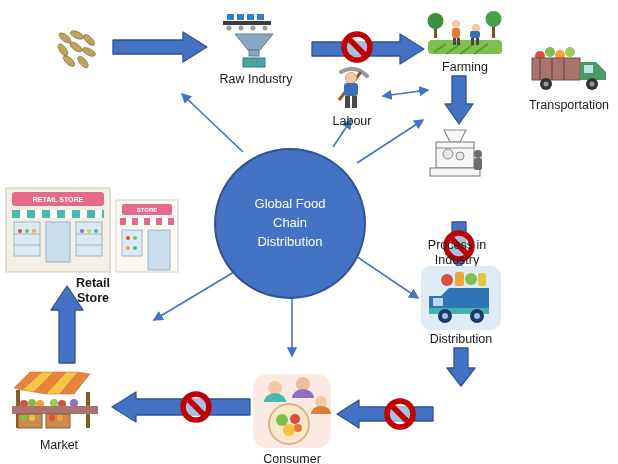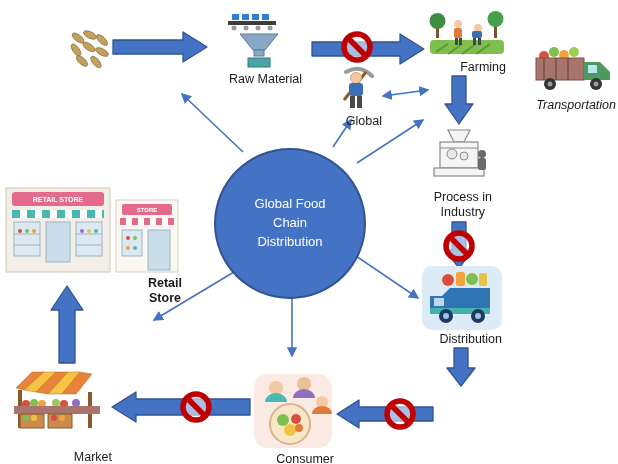--- a/index.html
+++ b/index.html
@@ -1,19 +1,19 @@
 <!DOCTYPE html>
 <html><head>
 <meta charset="utf-8">
 <style>
   html,body{margin:0;padding:0;}
   body{font-family:"Liberation Sans",sans-serif;background:#ffffff;}
   .canvas{position:relative;width:618px;height:464px;background:#ffffff;overflow:hidden;}
   .layer{position:absolute;left:0;top:0;z-index:1;}
-  .node{position:absolute;display:flex;flex-direction:column;align-items:flex-end;z-index:2;}
+  .node{position:absolute;display:flex;flex-direction:column;align-items:center;z-index:2;}
   .node .label{font-size:12.5px;color:#1a1a1a;text-align:center;white-space:pre-line;line-height:1.22;margin-top:2px;}
   .center-ellipse{position:absolute;left:214px;top:148px;width:148px;height:147px;background:#4472C4;border:2px solid #31538F;border-radius:50%;display:flex;align-items:center;justify-content:center;z-index:2;}
   .center-ellipse .center-label{color:#ffffff;font-size:13px;text-align:center;line-height:1.45;white-space:pre-line;}
 </style>
 </head>
 <body>
 
 <div class="canvas">
 
   <svg class="layer" width="618" height="464" viewBox="0 0 618 464">
@@ -91,33 +91,33 @@
       <g fill="#9a9a9a">
           <circle cx="14" cy="18" r="2.5"></circle>
           <circle cx="26" cy="18" r="2.5"></circle>
           <circle cx="38" cy="18" r="2.5"></circle>
           <circle cx="50" cy="18" r="2.5"></circle>
         </g>
       <polygon points="20,24 58,24 45,40 33,40" fill="#87A7C3" stroke="#5d7d9a"></polygon>
       <rect x="34" y="40" width="10" height="6" fill="#87A7C3" stroke="#5d7d9a"></rect>
       <rect x="28" y="48" width="22" height="9" fill="#4BA3A3" stroke="#2f7d7d"></rect>
     </svg>
-    <div class="label">Raw Material</div>
+    <div class="label">Raw Industry</div>
   </div>
 
   <div class="node" style="left:322px;top:66px;width:60px;">
     <svg width="50" height="46" viewBox="0 0 50 46">
       <path d="M14,6 Q28,-2 40,10" fill="none" stroke="#9a9a9a" stroke-width="4" stroke-linecap="round"></path>
       <line x1="12" y1="34" x2="34" y2="6" stroke="#8B5A2B" stroke-width="3"></line>
       <circle cx="24" cy="12" r="5.5" fill="#F2C9A0" stroke="#caa27a"></circle>
       <rect x="17" y="17" width="14" height="13" rx="3" fill="#3B6FB5"></rect>
       <rect x="18" y="30" width="5" height="12" fill="#4a4a4a"></rect>
       <rect x="25" y="30" width="5" height="12" fill="#4a4a4a"></rect>
     </svg>
-    <div class="label">Global</div>
+    <div class="label">Labour</div>
   </div>
 
   <div class="node" style="left:424px;top:6px;width:82px;">
     <svg width="78" height="52" viewBox="0 0 78 52">
       <rect x="2" y="34" width="74" height="14" rx="4" fill="#7FBF4D"></rect>
       <g stroke="#5a9a33" stroke-width="2">
         <line x1="8" y1="46" x2="20" y2="38"></line>
           <line x1="20" y1="48" x2="34" y2="38"></line>
         <line x1="34" y1="48" x2="48" y2="38"></line>
           <line x1="48" y1="48" x2="62" y2="38"></line>
@@ -131,21 +131,21 @@
       <rect x="27" y="32" width="3" height="7" fill="#44484c"></rect>
         <rect x="31" y="32" width="3" height="7" fill="#44484c"></rect>
       <circle cx="50" cy="22" r="4" fill="#F2C9A0"></circle>
         <rect x="44" y="25" width="10" height="7" rx="2" fill="#3B6FB5"></rect>
       <rect x="45" y="32" width="3" height="7" fill="#44484c"></rect>
         <rect x="50" y="32" width="3" height="7" fill="#44484c"></rect>
     </svg>
     <div class="label">Farming</div>
   </div>
 
-  <div class="node" style="left:522px;top:40px;width:94px;font-style:italic;">
+  <div class="node" style="left:522px;top:40px;width:94px;">
     <svg width="86" height="56" viewBox="0 0 86 56">
       <circle cx="14" cy="16" r="5" fill="#D94F3D"></circle>
         <circle cx="24" cy="12" r="5" fill="#7FBF4D"></circle>
       <circle cx="34" cy="15" r="5" fill="#F2A33C"></circle>
         <circle cx="44" cy="12" r="5" fill="#9ACD5A"></circle>
       <rect x="6" y="18" width="48" height="22" fill="#A9746E" stroke="#7a4f46"></rect>
       <g stroke="#7a4f46" stroke-width="1.5">
           <line x1="14" y1="18" x2="14" y2="40"></line>
           <line x1="26" y1="18" x2="26" y2="40"></line>
           <line x1="38" y1="18" x2="38" y2="40"></line>
@@ -153,21 +153,21 @@
       <path d="M54,22 h16 l10,10 v8 h-26 z" fill="#4C9A62"></path>
       <rect x="58" y="25" width="9" height="8" fill="#BDE3F0"></rect>
       <circle cx="20" cy="44" r="6" fill="#333333"></circle>
         <circle cx="20" cy="44" r="2.5" fill="#999999"></circle>
       <circle cx="66" cy="44" r="6" fill="#333333"></circle>
         <circle cx="66" cy="44" r="2.5" fill="#999999"></circle>
     </svg>
     <div class="label">Transportation</div>
   </div>
 
-  <div class="node" style="left:422px;top:126px;width:70px;">
+  <div class="node" style="left:422px;top:126px;width:70px;gap:48px;">
     <svg width="62" height="62" viewBox="0 0 62 62">
       <g fill="#f5f5f5" stroke="#8a8a8a" stroke-width="1.2">
         <polygon points="18,4 40,4 34,16 24,16"></polygon>
         <rect x="10" y="16" width="38" height="26"></rect>
         <rect x="4" y="42" width="50" height="8"></rect>
       </g>
       <g stroke="#8a8a8a" stroke-width="1">
         <circle cx="22" cy="28" r="5" fill="#e8e8e8"></circle>
           <circle cx="34" cy="30" r="4" fill="#e8e8e8"></circle>
         <line x1="10" y1="22" x2="48" y2="22"></line>
@@ -209,21 +209,21 @@
         <path d="M60,42 a10,8 0 0 1 20,0 z" fill="#E07B39"></path>
       <circle cx="38" cy="52" r="20" fill="#F6E7C9" stroke="#D9B38C" stroke-width="2"></circle>
       <circle cx="31" cy="48" r="6" fill="#7FBF4D"></circle>
         <circle cx="44" cy="47" r="5" fill="#D94F3D"></circle>
       <circle cx="38" cy="58" r="6" fill="#F2C341"></circle>
         <circle cx="47" cy="56" r="4" fill="#E07B39"></circle>
     </svg>
     <div class="label">Consumer</div>
   </div>
 
-  <div class="node" style="left:6px;top:366px;width:106px;gap:12px;">
+  <div class="node" style="left:6px;top:366px;width:106px;">
     <svg width="102" height="70" viewBox="0 0 102 70">
       <g stroke="#b56a24" stroke-width="0.5">
         <polygon points="6,22 22,6 34,6 14,24" fill="#E8833A"></polygon>
         <polygon points="14,24 34,6 46,6 26,26" fill="#F6C344"></polygon>
         <polygon points="26,26 46,6 58,6 38,28" fill="#E8833A"></polygon>
         <polygon points="38,28 58,6 70,6 52,28" fill="#F6C344"></polygon>
         <polygon points="52,28 70,6 82,8 66,28" fill="#E8833A"></polygon>
       </g>
       <rect x="8" y="24" width="4" height="38" fill="#8a5a2b"></rect>
       <rect x="78" y="26" width="4" height="36" fill="#8a5a2b"></rect>

